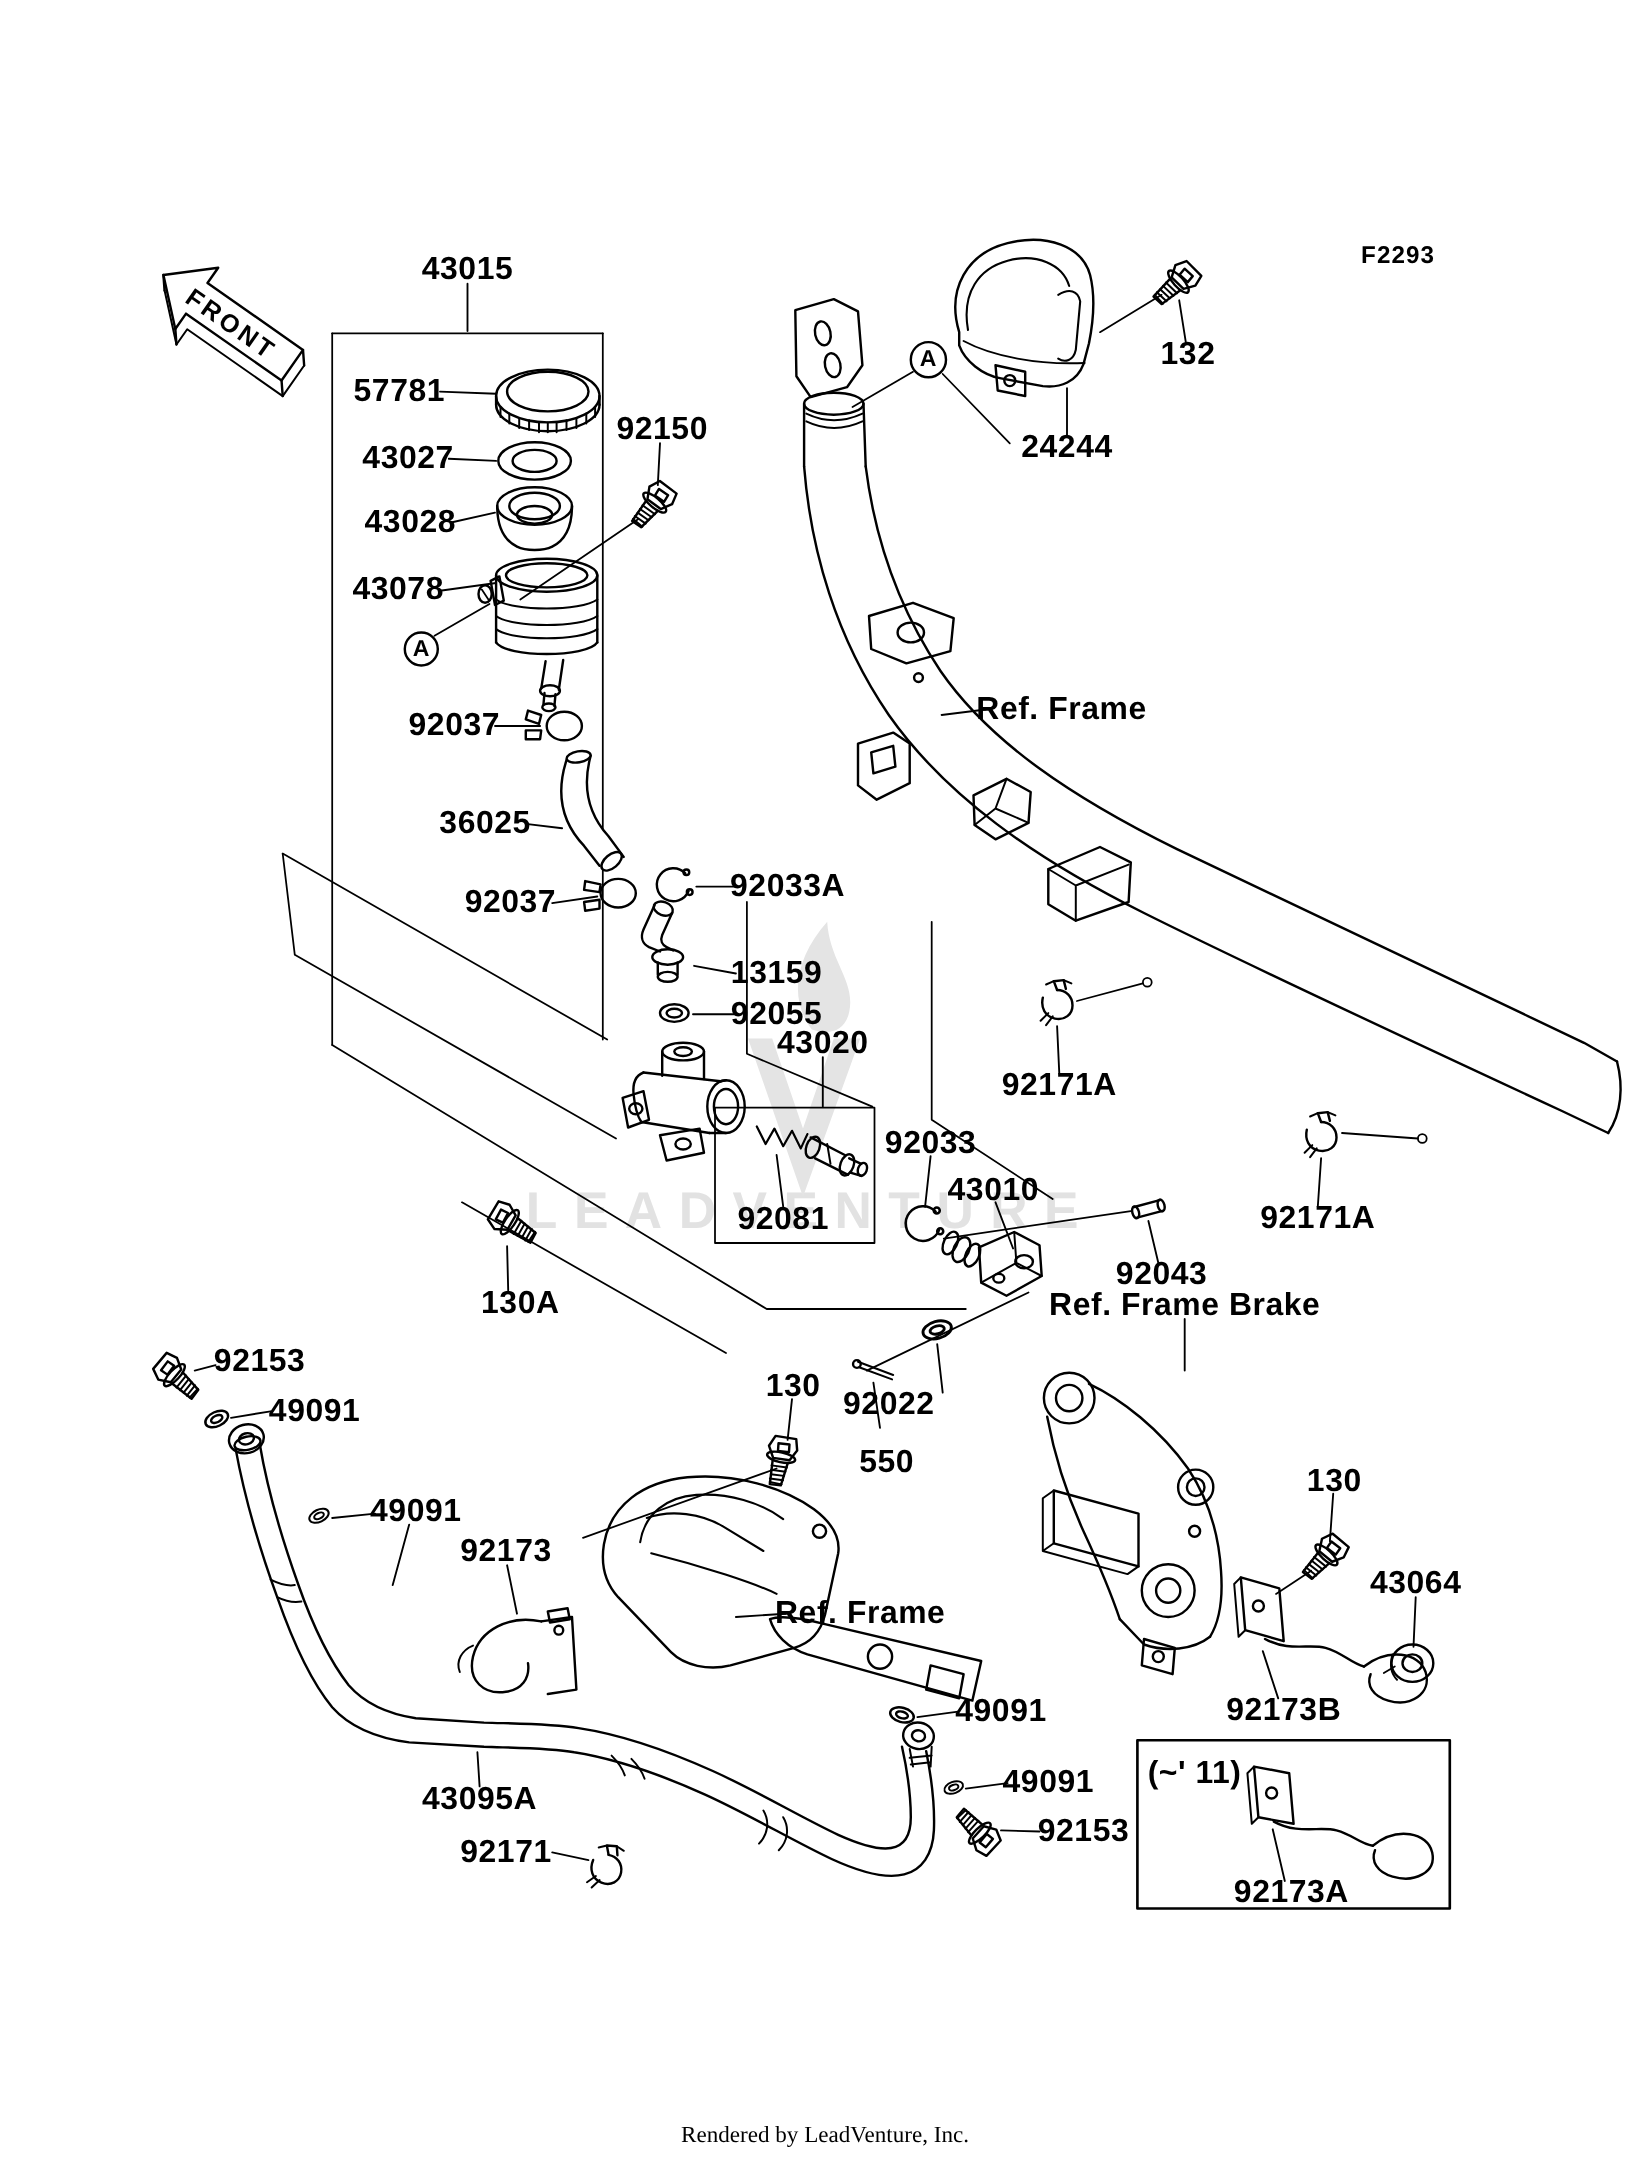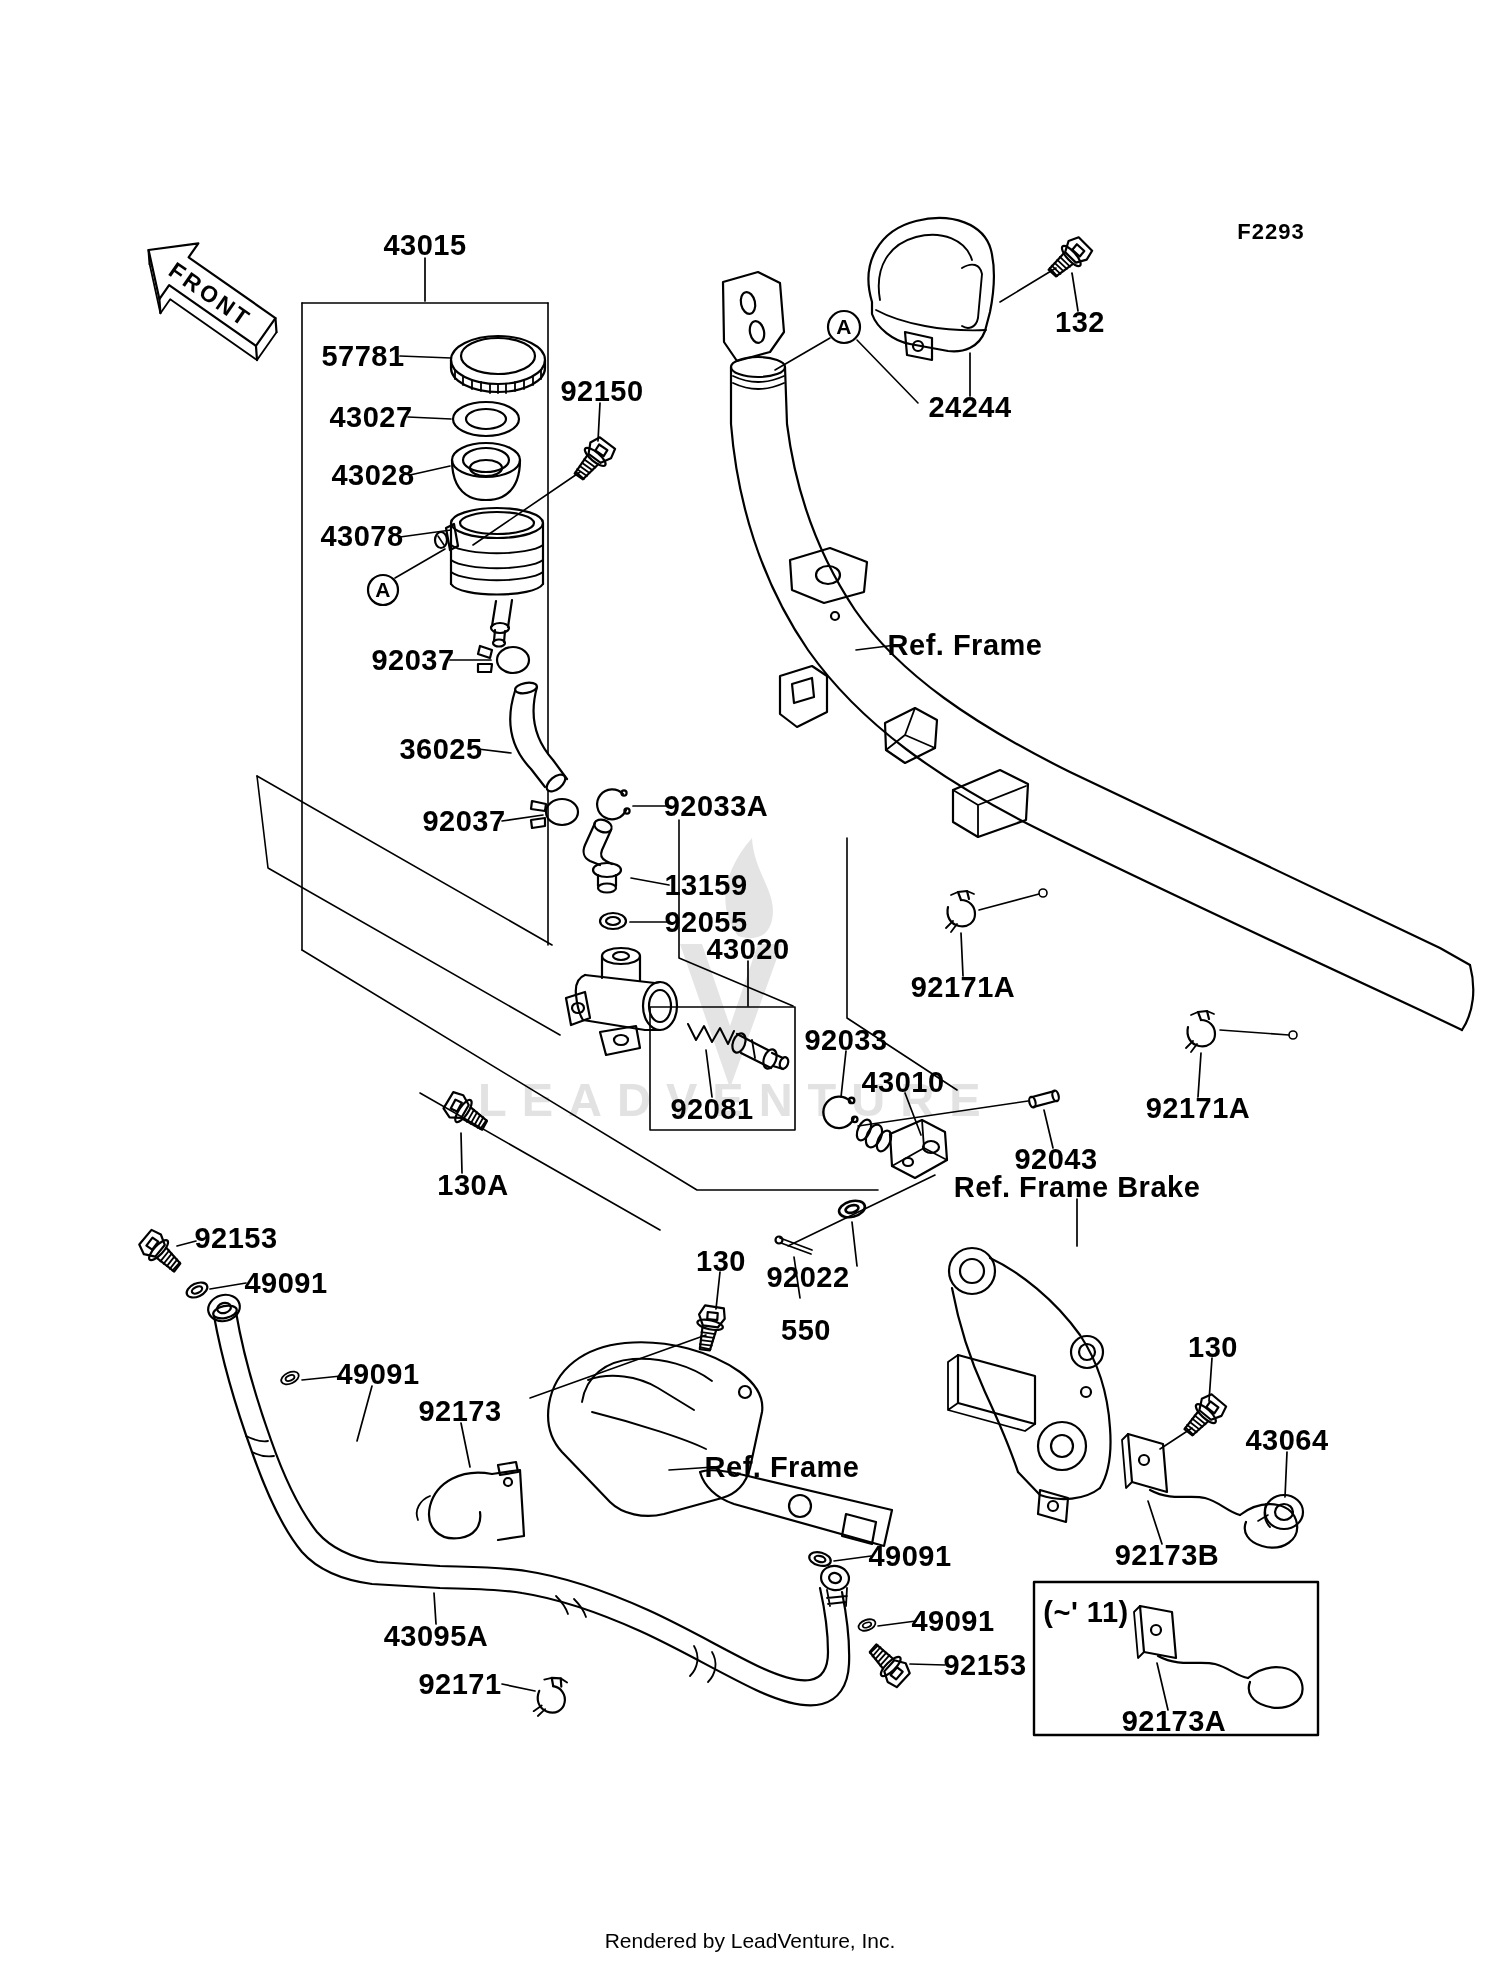--- a/index.html
+++ b/index.html
@@ -10,21 +10,21 @@
   .wm-flame{position:absolute;left:658px;top:826px;z-index:0;}
   svg.art{position:absolute;left:0;top:0;z-index:1;}
   .lbl{position:absolute;z-index:2;transform:translate(-50%,-50%);color:#000;
        font-family:"Liberation Sans", sans-serif;font-weight:bold;font-size:29px;
        letter-spacing:.5px;white-space:nowrap;}
   .lbl.small{font-size:22px;letter-spacing:1px;}
   .lbl.marker{font-size:21px;}
   .lbl.front{transform:translate(-50%,-50%) rotate(35deg);font-size:23px;letter-spacing:3px;}
   .footer{position:absolute;z-index:2;left:750px;top:1941px;transform:translate(-50%,-50%);
           font-weight:normal;font-size:21px;letter-spacing:0;color:#000;
-          font-family:Liberation Sans, sans-serif;white-space:nowrap;}
+          font-family:Liberation Serif, serif;white-space:nowrap;}
 </style>
 </head>
 <body>
 
 <div id="stage">
 
   <div class="wm-text">LEADVENTURE</div>
   <svg class="wm-flame" width="175" height="295" viewBox="0 0 175 295">
     <path d="M22,118 L72,262 L124,118 L100,118 L72,200 L44,118 Z" fill="#e4e4e4"></path>
     <path d="M80,110 C58,80 66,44 94,12 C96,48 120,66 114,94 C110,112 96,115 80,110 Z" fill="#e4e4e4"></path>

